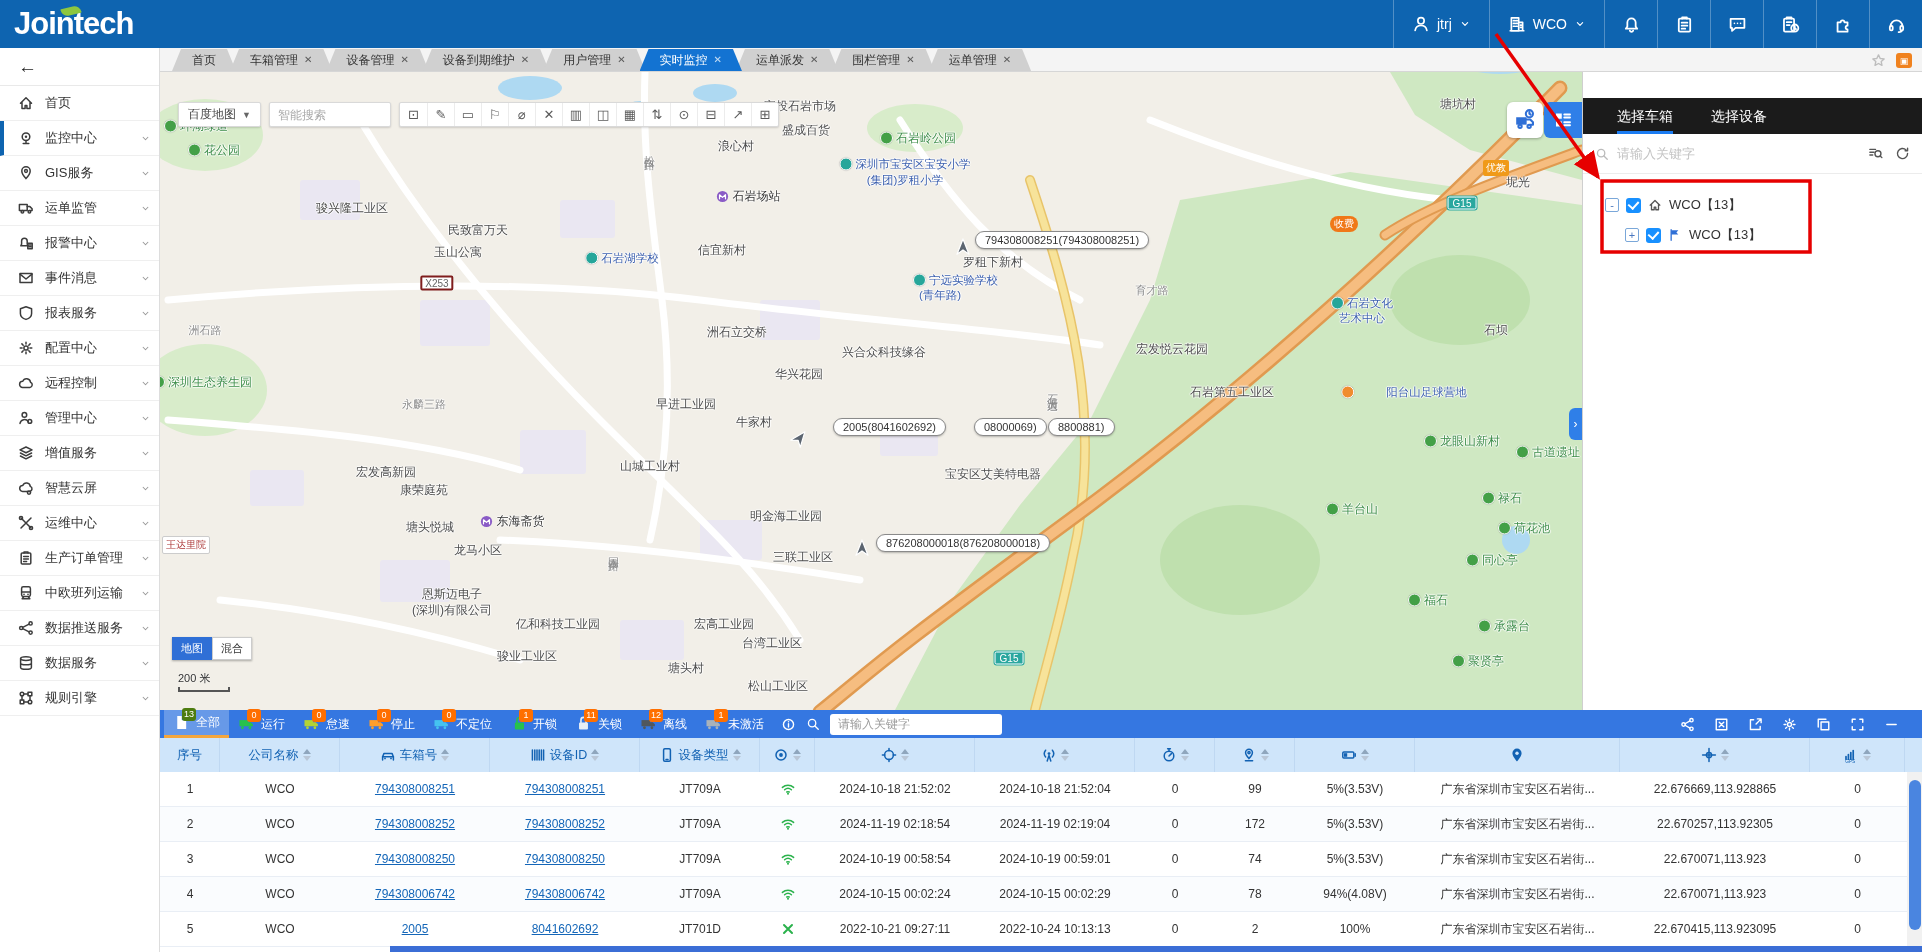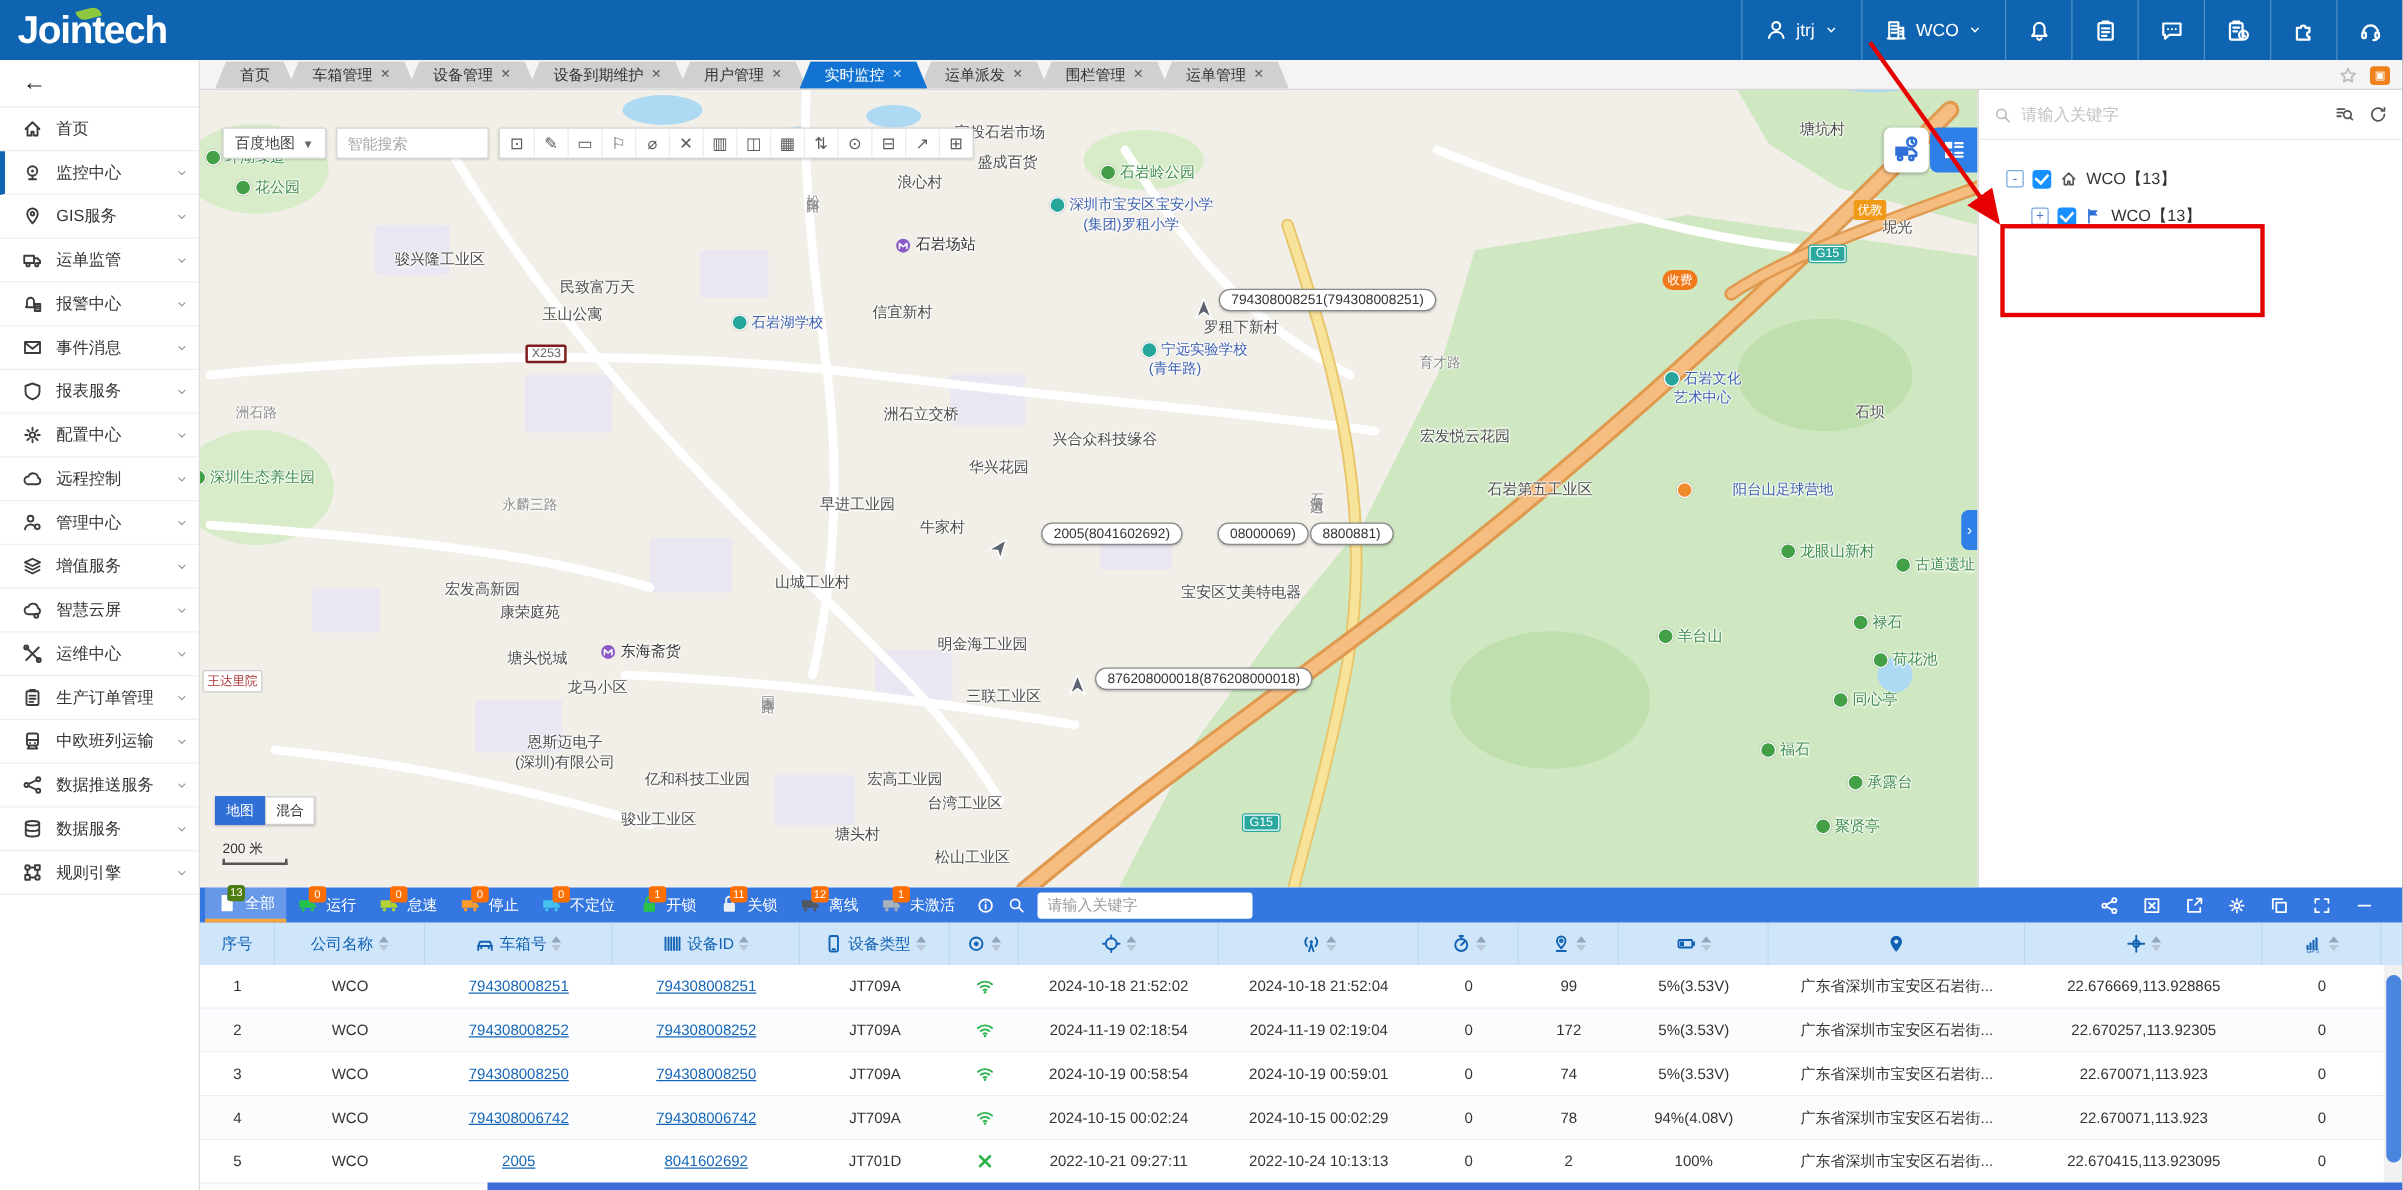--- a/index.html
+++ b/index.html
@@ -898,20 +898,24 @@
       <div class="a">地图</div>
       <div class="b">混合</div>
     </div>
     <div class="map-scale">
       <span>200 米</span>
       <div class="bar"></div>
     </div>
   </div>
 
   <div class="rpanel">
+    <div class="rp-header">
+      <div class="rp-tab active">选择车箱</div>
+      <div class="rp-tab">选择设备</div>
+    </div>
     <div class="rp-search">
       <span class="ic" id="i-search1">
           <svg viewBox="0 0 16 16" width="14" height="14" fill="none" stroke="currentColor" stroke-width="1.5" stroke-linecap="round" stroke-linejoin="round" style="color:#bbb">
             <circle cx="7" cy="7" r="4.2"></circle>
             <path d="M10.2 10.2L14 14"></path>
           </svg>
         </span>
       <input placeholder="请输入关键字" style="">
       <span class="ic act" id="i-advsearch">
           <svg viewBox="0 0 16 16" width="15" height="15" fill="none" stroke="currentColor" stroke-width="1.5" stroke-linecap="round" stroke-linejoin="round" style="color:#555">

